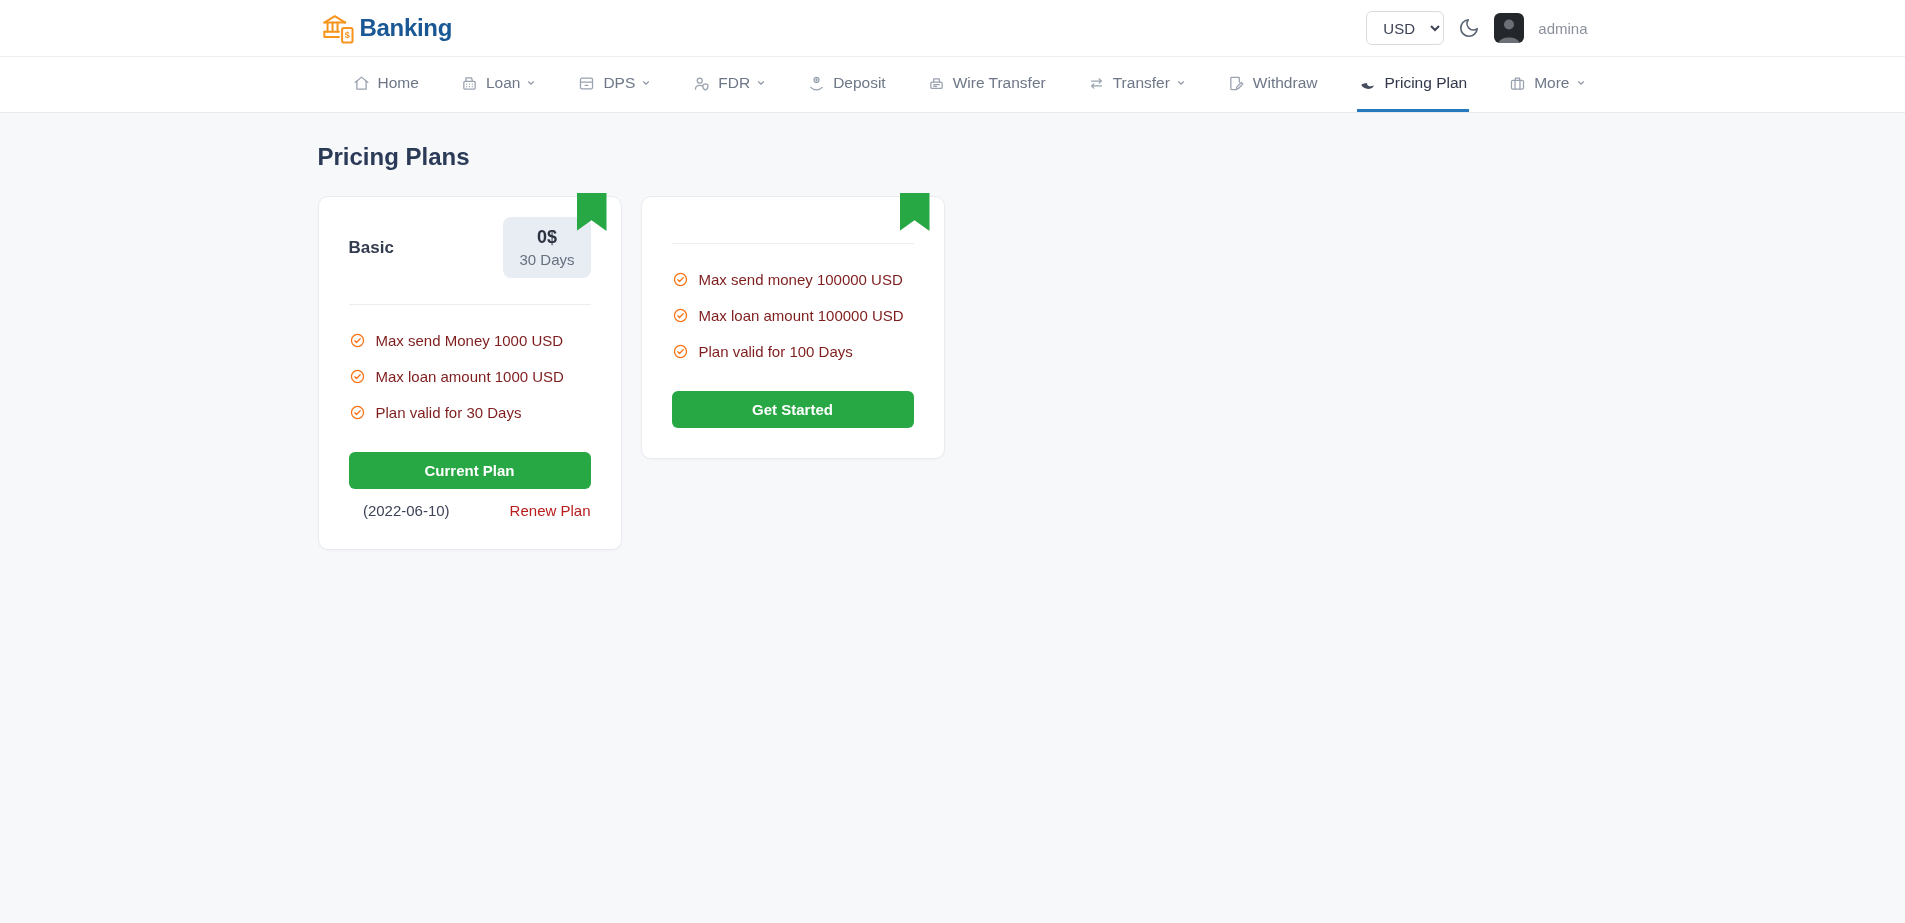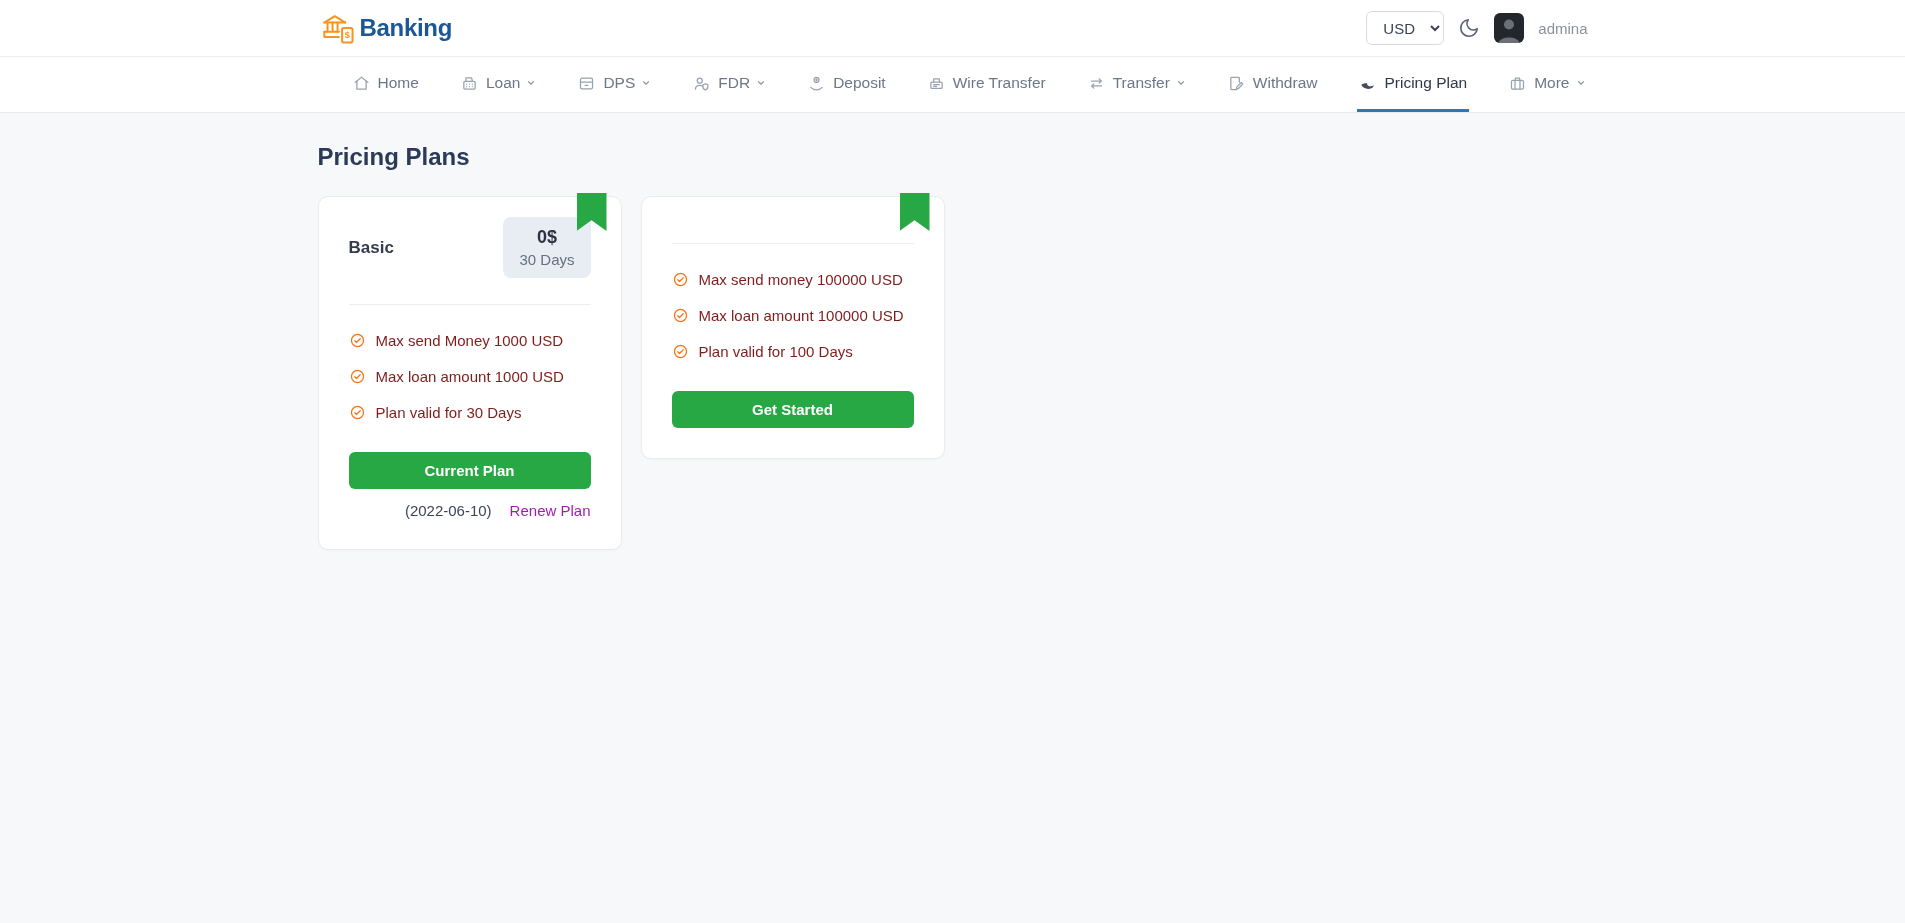--- a/index.html
+++ b/index.html
@@ -56,21 +56,21 @@
   .divider { border: none; border-top: 1px solid #ecedf0; margin: 26px 0 27px; }
   .features { list-style: none; }
   .feature { display: flex; align-items: flex-end; gap: 10px; font-size: 15px; color: #7f1d1d; margin-bottom: 19px; }
   .feature:last-child { margin-bottom: 0; }
   .check { display: flex; align-items: center; color: #f97316; }
   .plan-btn {
     margin-top: 31px; width: 100%; height: 37px; background: #28a745; border: none; border-radius: 6px;
     color: #fff; font-size: 15px; font-weight: 700; cursor: pointer; font-family: inherit;
   }
   .renew { margin-top: 13px; display: flex; justify-content: flex-end; gap: 18px; font-size: 15px; color: #3d4457; }
-  .renew-link { color: #a21caf; text-decoration: none; cursor: pointer; }
+  .renew-link { color: #b91c1c; text-decoration: none; cursor: pointer; margin-left: 42px; }
   svg { display: block; }
 </style>
 </head>
 <body>
 
 <div>
 
   <header>
     <div class="container header-inner">
       <div class="brand">

